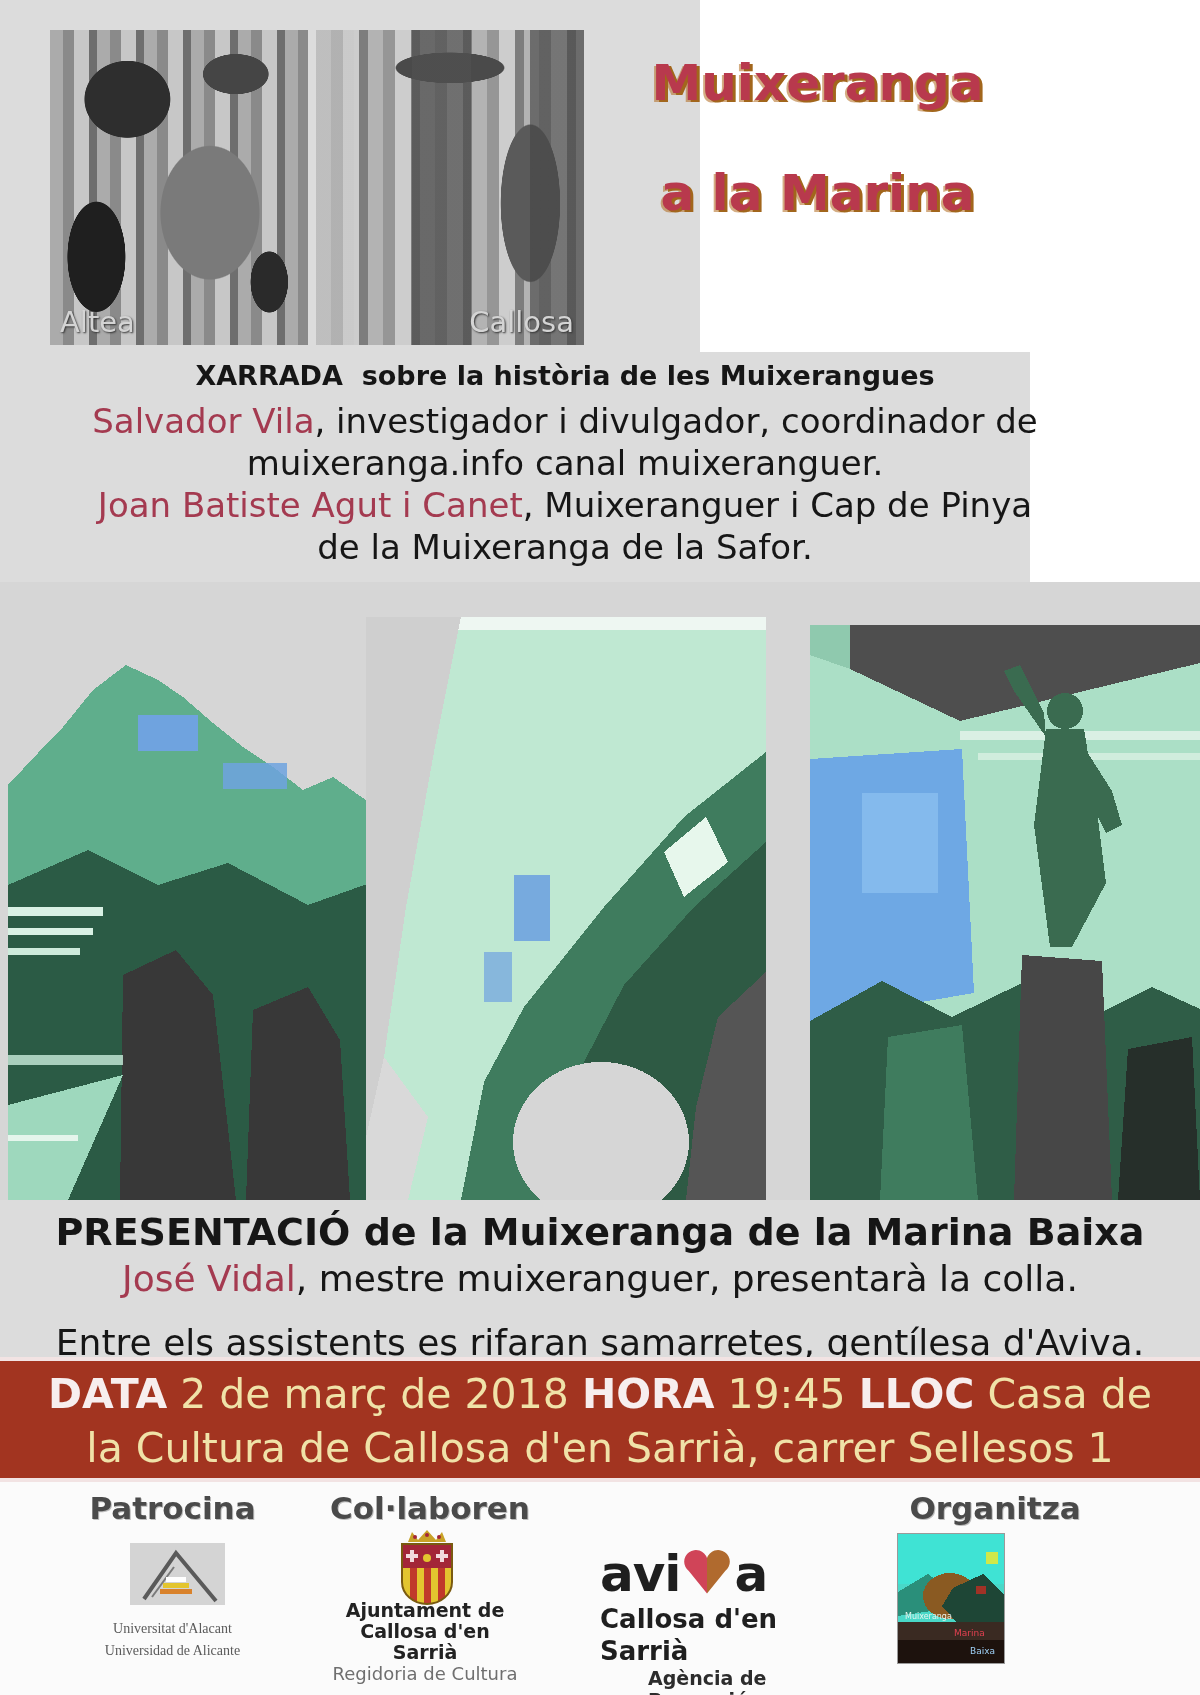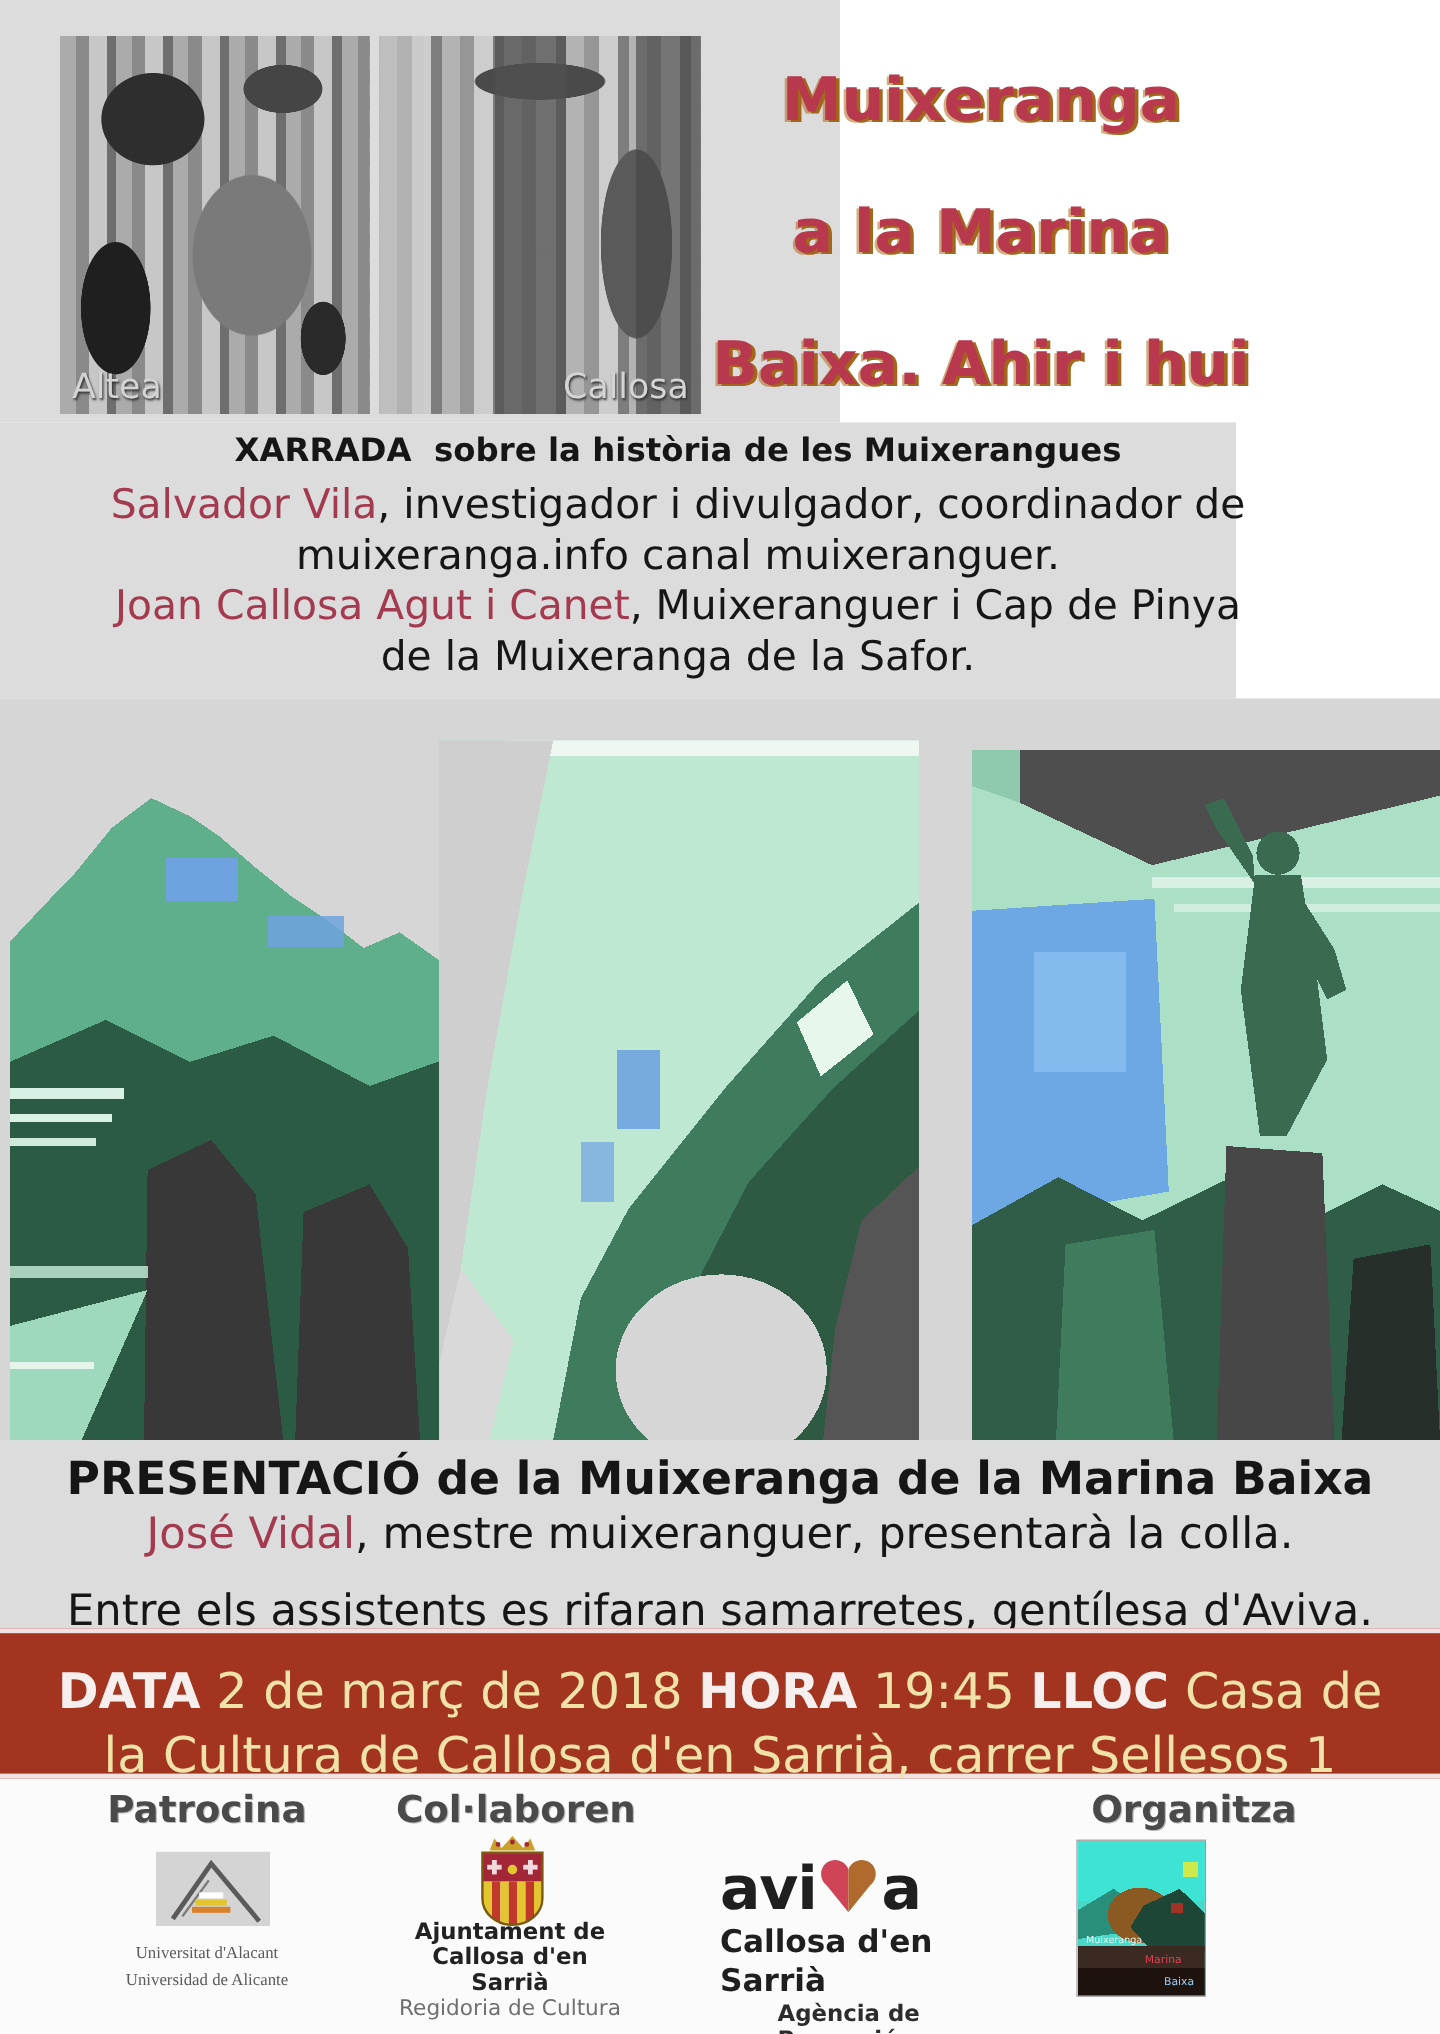--- a/index.html
+++ b/index.html
@@ -56,21 +56,21 @@
 
   
   .pres{position:absolute;left:0;top:1208px;width:1200px;text-align:center;color:#161616;}
   .pres-heading{font-size:38px;font-weight:bold;line-height:48px;}
   .pres-line{font-size:36px;line-height:46px;}
   .pres-raffle{font-size:36px;line-height:46px;margin-top:18px;}
 
   
   .banner{position:absolute;left:0;top:1357px;width:1200px;height:125px;background:#a23420;
     border-top:4px solid #f2e3e3;border-bottom:4px solid #f2e3e3;box-sizing:border-box;
-    text-align:center;font-size:41px;line-height:54px;padding-top:21px;}
+    text-align:center;font-size:41px;line-height:54px;padding-top:6px;}
   .banner .kw{font-weight:bold;color:#f7eeee;}
   .banner .val{color:#f0e2a8;}
 
   
   .footer-bg{position:absolute;left:0;top:1482px;width:1200px;height:213px;background:#fbfbfb;}
   .f-heading{position:absolute;top:1490px;font-size:31px;font-weight:bold;color:#4a4a4a;text-shadow:1px 1px 0 #bdbdbd;}
   .h-patrocina{left:60px;width:225px;text-align:center;}
   .h-collaboren{left:330px;width:190px;text-align:center;}
   .h-organitza{left:895px;width:200px;text-align:center;}
 
@@ -105,28 +105,27 @@
   <div class="photo-bw photo-altea">
     <span class="bw-caption cap-l">Altea</span>
   </div>
   <div class="photo-bw photo-callosa">
     <span class="bw-caption cap-r">Callosa</span>
   </div>
 
   <div class="title">
     <div>Muixeranga</div>
     <div>a la Marina</div>
-    <div>Baixa. Ahir i hui</div>
   </div>
 
   <div class="talk">
     <div class="talk-heading">XARRADA  sobre la història de les Muixerangues</div>
     <div class="talk-line"><span class="name">Salvador Vila</span><span>, investigador i divulgador, coordinador de</span></div>
     <div class="talk-line">muixeranga.info canal muixeranguer.</div>
-    <div class="talk-line"><span class="name">Joan Callosa Agut i Canet</span><span>, Muixeranguer i Cap de Pinya</span></div>
+    <div class="talk-line"><span class="name">Joan Batiste Agut i Canet</span><span>, Muixeranguer i Cap de Pinya</span></div>
     <div class="talk-line">de la Muixeranga de la Safor.</div>
   </div>
 
   <div class="gphoto gp-left">
     <svg width="362" height="565" viewBox="0 0 362 565" shape-rendering="crispEdges">
       <polygon fill="#5fae8c" points="0,150 30,118 55,92 85,55 118,30 150,45 175,62 205,88 235,112 265,132 295,155 325,142 362,168 362,565 0,565"></polygon>
       <rect x="130" y="80" width="60" height="36" fill="#6fa3df"></rect>
       <rect x="215" y="128" width="64" height="26" fill="#6fa3df" opacity="0.85"></rect>
       <polygon fill="#2b5b45" points="0,250 80,215 150,250 220,228 300,270 362,248 362,565 0,565"></polygon>
       <polygon fill="#383838" points="115,340 168,315 205,360 228,565 112,565"></polygon>

